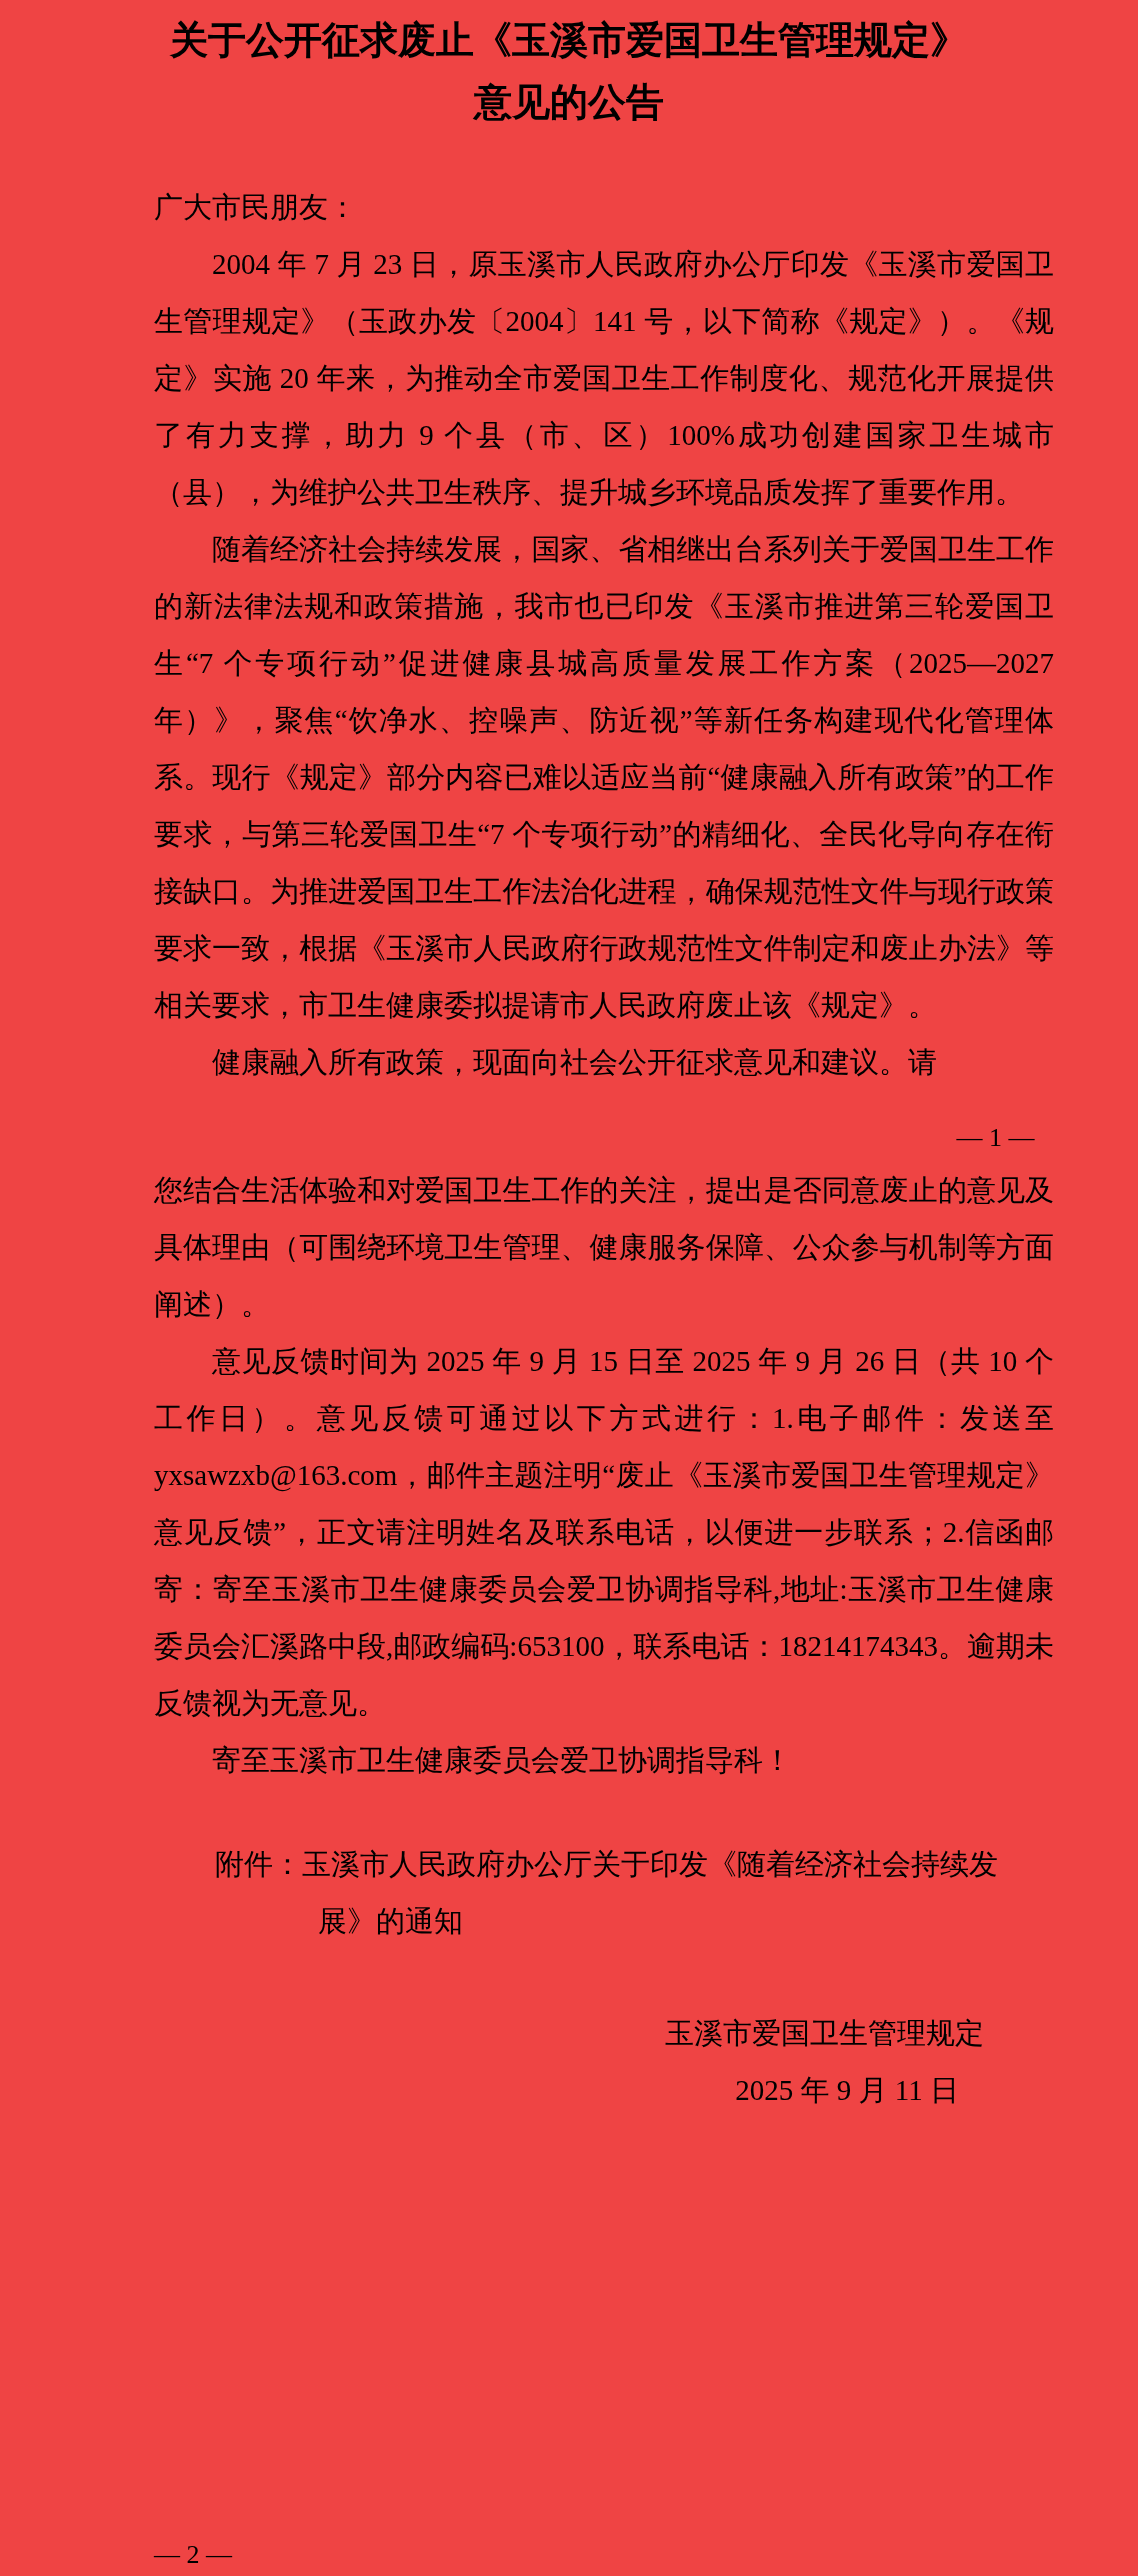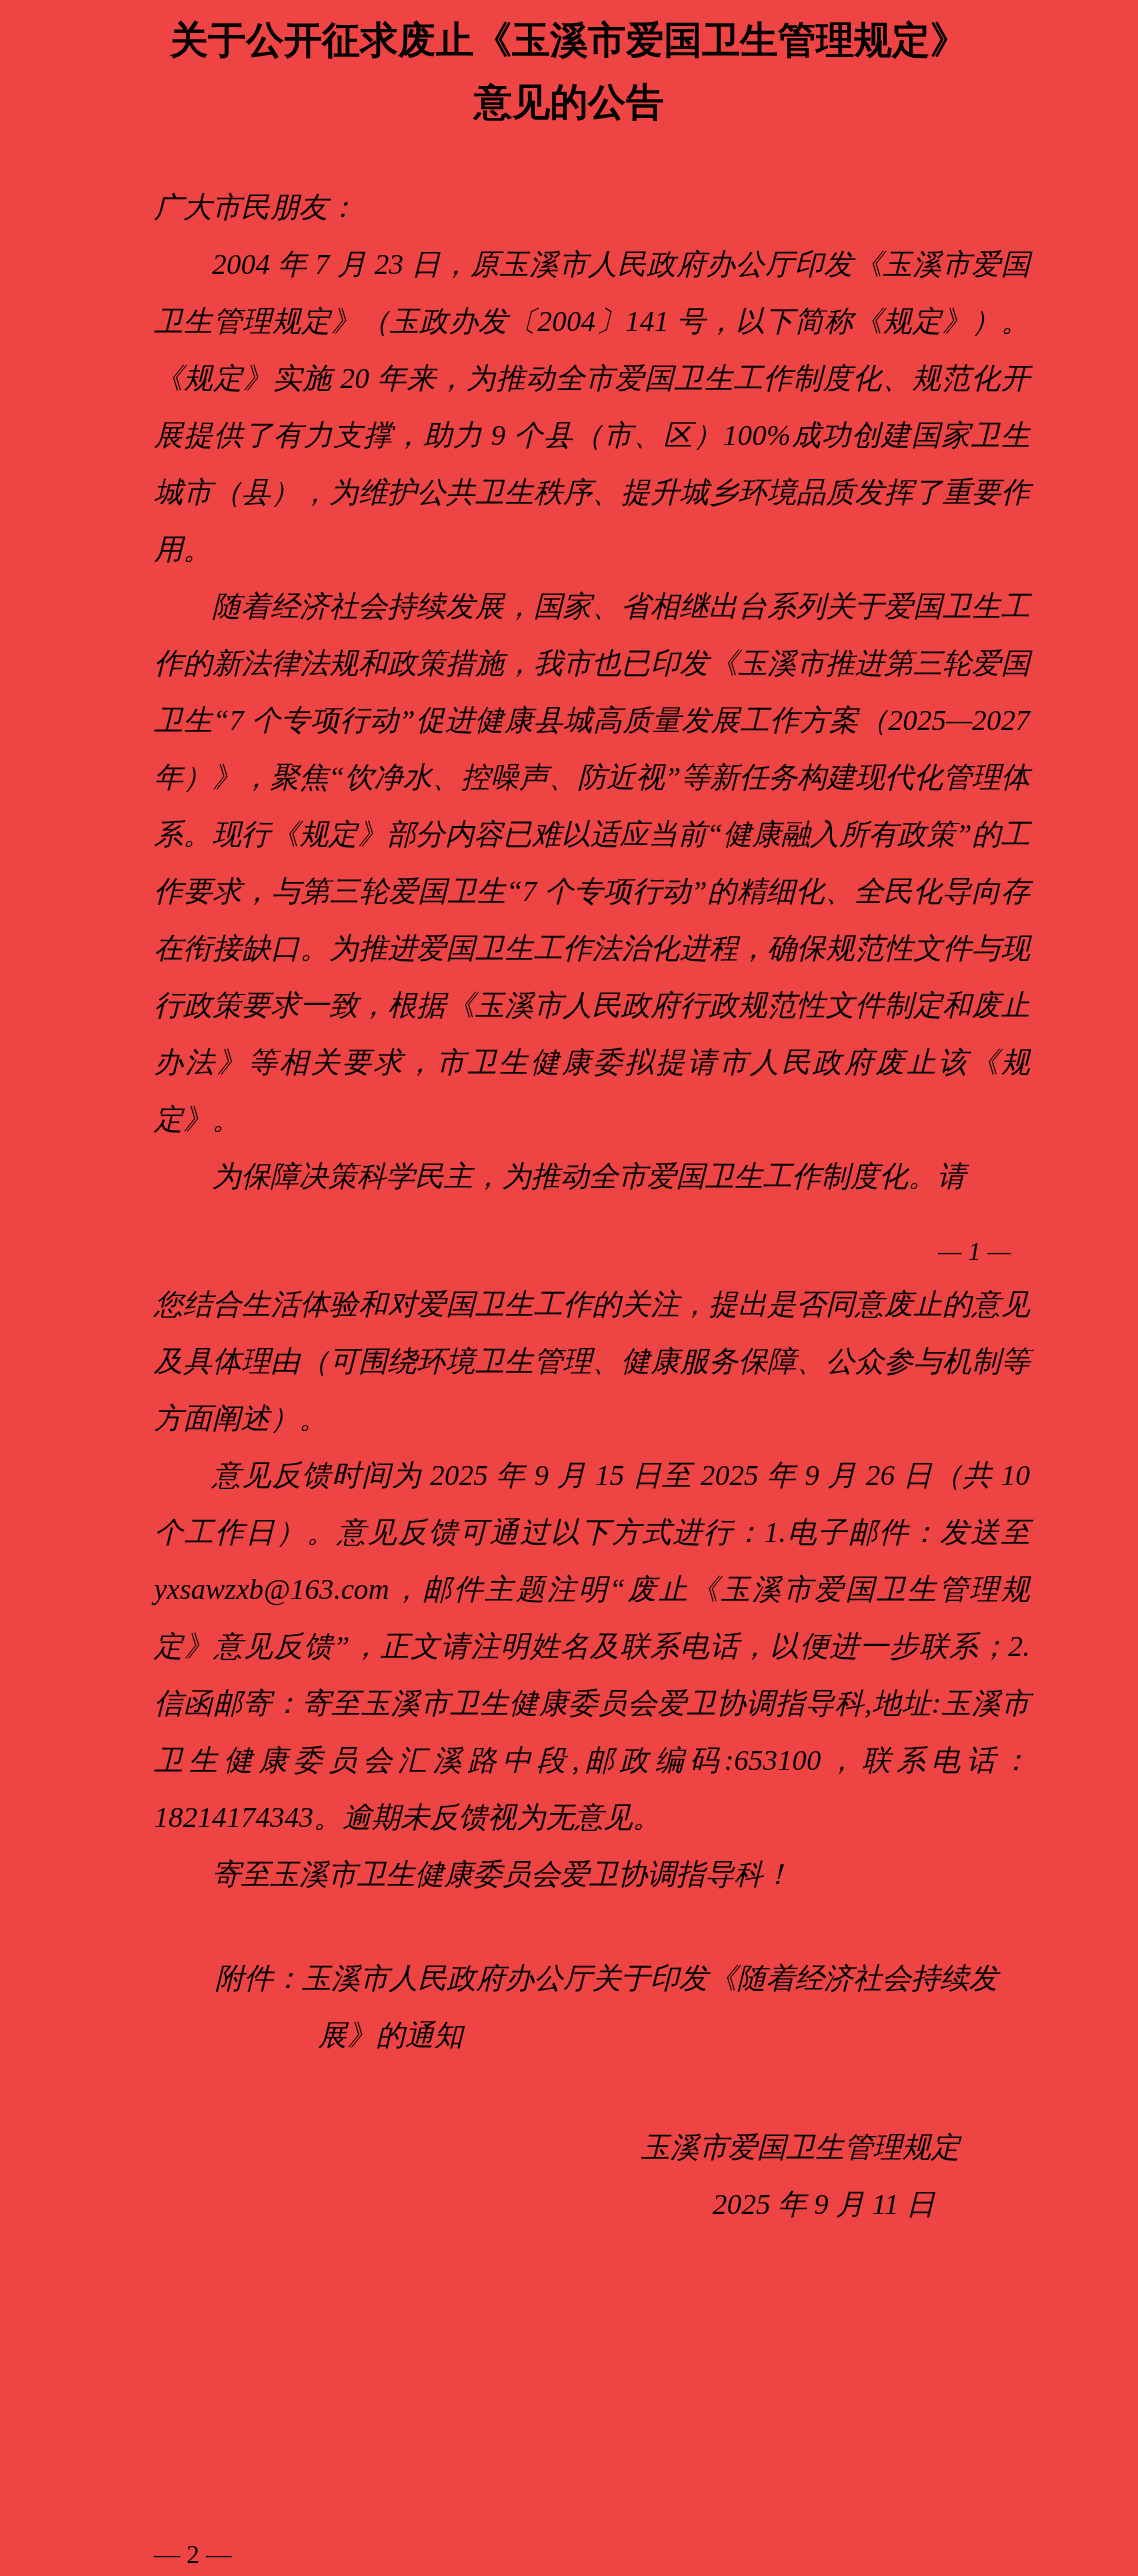--- a/index.html
+++ b/index.html
@@ -15,25 +15,24 @@
   }
   .title {
     padding-top: 8.6px;
     text-align: center;
     font-weight: bold;
     font-size: 38px;
     line-height: 62px;
     letter-spacing: 0px;
   }
   .body {
-    margin: 0 108px 0 154px;
+    margin: 0 84px 0 154px;
     font-size: 29px;
     line-height: 57px;
     text-align: justify;
-    font-style: italic;
   }
   .salutation { margin-top: 46px; }
   .para { text-indent: 2em; }
   .no-indent { text-indent: 0; }
   .page-footer-1 {
     margin-top: 32px;
     height: 29px;
     line-height: 29px;
     font-size: 26px;
     text-align: right;
@@ -74,21 +73,21 @@
   </div>
 
   <div class="body">
 
     <div class="salutation no-indent">广大市民朋友：</div>
 
     <div class="para">2004 年 7 月 23 日，原玉溪市人民政府办公厅印发《玉溪市爱国卫生管理规定》（玉政办发〔2004〕141 号，以下简称《规定》）。《规定》实施 20 年来，为推动全市爱国卫生工作制度化、规范化开展提供了有力支撑，助力 9 个县（市、区）100%成功创建国家卫生城市（县），为维护公共卫生秩序、提升城乡环境品质发挥了重要作用。</div>
 
     <div class="para">随着经济社会持续发展，国家、省相继出台系列关于爱国卫生工作的新法律法规和政策措施，我市也已印发《玉溪市推进第三轮爱国卫生“7 个专项行动”促进健康县城高质量发展工作方案（2025—2027 年）》，聚焦“饮净水、控噪声、防近视”等新任务构建现代化管理体系。现行《规定》部分内容已难以适应当前“健康融入所有政策”的工作要求，与第三轮爱国卫生“7 个专项行动”的精细化、全民化导向存在衔接缺口。为推进爱国卫生工作法治化进程，确保规范性文件与现行政策要求一致，根据《玉溪市人民政府行政规范性文件制定和废止办法》等相关要求，市卫生健康委拟提请市人民政府废止该《规定》。</div>
 
-    <div class="para">为保障决策科学民主，为推动全市爱国卫生工作制度化。请</div>
+    <div class="para">健康融入所有政策，现面向社会公开征求意见和建议。请</div>
 
     <div class="page-footer-1">— 1 —</div>
 
     <div class="no-indent page2-start">您结合生活体验和对爱国卫生工作的关注，提出是否同意废止的意见及具体理由（可围绕环境卫生管理、健康服务保障、公众参与机制等方面阐述）。</div>
 
     <div class="para">意见反馈时间为 2025 年 9 月 15 日至 2025 年 9 月 26 日（共 10 个工作日）。意见反馈可通过以下方式进行：1.电子邮件：发送至 yxsawzxb@163.com，邮件主题注明“废止《玉溪市爱国卫生管理规定》意见反馈”，正文请注明姓名及联系电话，以便进一步联系；2.信函邮寄：寄至玉溪市卫生健康委员会爱卫协调指导科,地址:玉溪市卫生健康委员会汇溪路中段,邮政编码:653100，联系电话：18214174343。逾期未反馈视为无意见。</div>
 
     <div class="para">寄至玉溪市卫生健康委员会爱卫协调指导科！</div>
 
     <div class="attachment">

